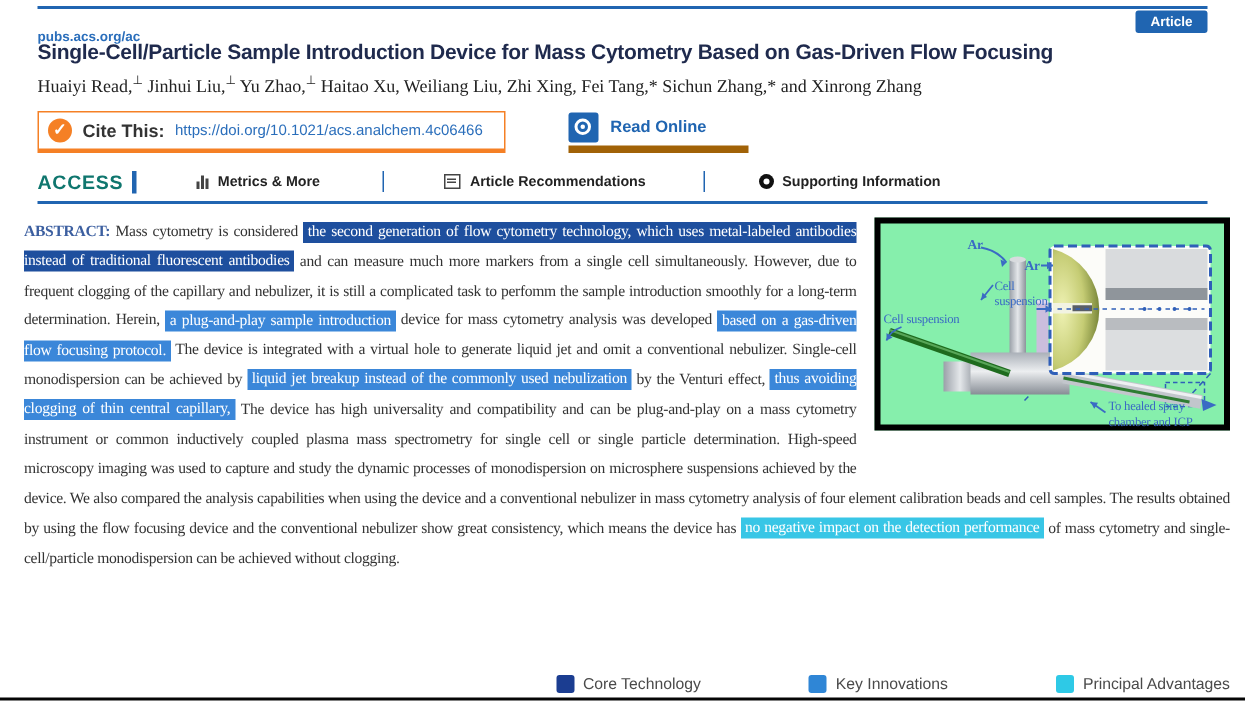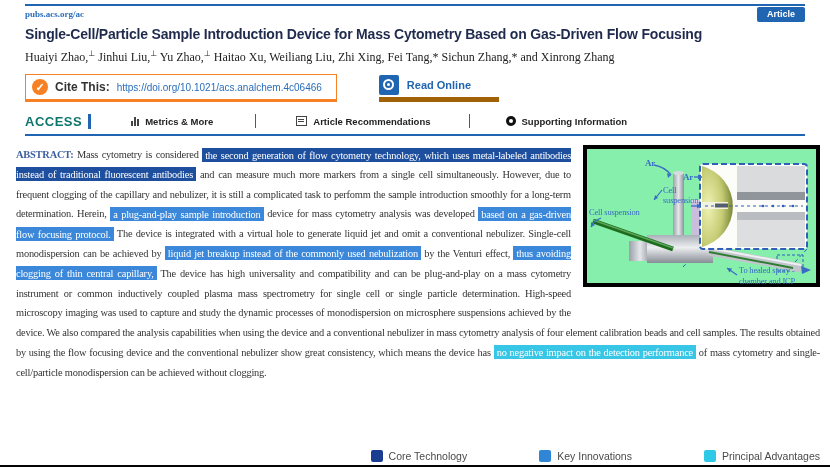--- a/index.html
+++ b/index.html
@@ -10,21 +10,21 @@
   
   .logo { padding:10px 0 0 26px; height:52px; line-height:1; }
   .logo .l1 { font-weight:800; font-size:27px; color:#4444a2; letter-spacing:-1.5px; }
   .logo .l2 { font-weight:800; font-size:21px; color:#8c1426; letter-spacing:-1px;
               margin-left:58px; margin-top:-9px; display:block; }
 
   
   .rule  { height:2px; background:#2065b1; margin:4px 25px 0 25px; }
   .meta-row { display:flex; justify-content:space-between; align-items:flex-start;
               margin:1px 25px 0 25px; height:15px; }
-  .site-url { font-size:9px; color:#2a6ebb; font-weight:bold; padding-top:2px;font-family:Liberation Serif, serif; }
+  .site-url { font-size:9px; color:#2a6ebb; font-weight:bold; padding-top:12px; }
   .badge { background:#2065b1; color:#fff; font-size:9px; font-weight:bold;
            padding:2px 10px 3px; border-radius:2px; }
 
   .title { margin:4px 25px 0 25px; font-size:14px; font-weight:700; color:#1f2a4d;
            letter-spacing:-0.2px; white-space:nowrap; }
   .authors { margin:7px 25px 0 25px; font-family:"Liberation Serif", serif;
              font-size:12px; color:#222; }
   .authors sup { font-size:8px; }
 
   
@@ -92,21 +92,21 @@
 
   <div class="rule"></div>
 
   <div class="meta-row">
     <span class="site-url">pubs.acs.org/ac</span>
     <span class="badge">Article</span>
   </div>
 
   <h1 class="title">Single-Cell/Particle Sample Introduction Device for Mass Cytometry Based on Gas-Driven Flow Focusing</h1>
 
-  <p class="authors"><span>Huaiyi Zhao,</span><sup>⊥</sup><span> Jinhui Liu,</span><sup>⊥</sup><span> Yu Zhao,</span><sup>⊥</sup><span> Haitao Xu, Weiliang Liu, Zhi Xing, Fei Tang,* Sichun Zhang,* and Xinrong Zhang</span></p>
+  <p class="authors"><span>Huaiyi Read,</span><sup>⊥</sup><span> Jinhui Liu,</span><sup>⊥</sup><span> Yu Zhao,</span><sup>⊥</sup><span> Haitao Xu, Weiliang Liu, Zhi Xing, Fei Tang,* Sichun Zhang,* and Xinrong Zhang</span></p>
 
   <div class="cite-row">
     <div class="cite-box">
       <span class="check-circle">✓</span>
       <span class="cite-label">Cite This:</span>
       <span class="cite-doi">https://doi.org/10.1021/acs.analchem.4c06466</span>
     </div>
     <div class="read-online">
       <span class="ro-icon">
           <span class="ro-eye"></span>

